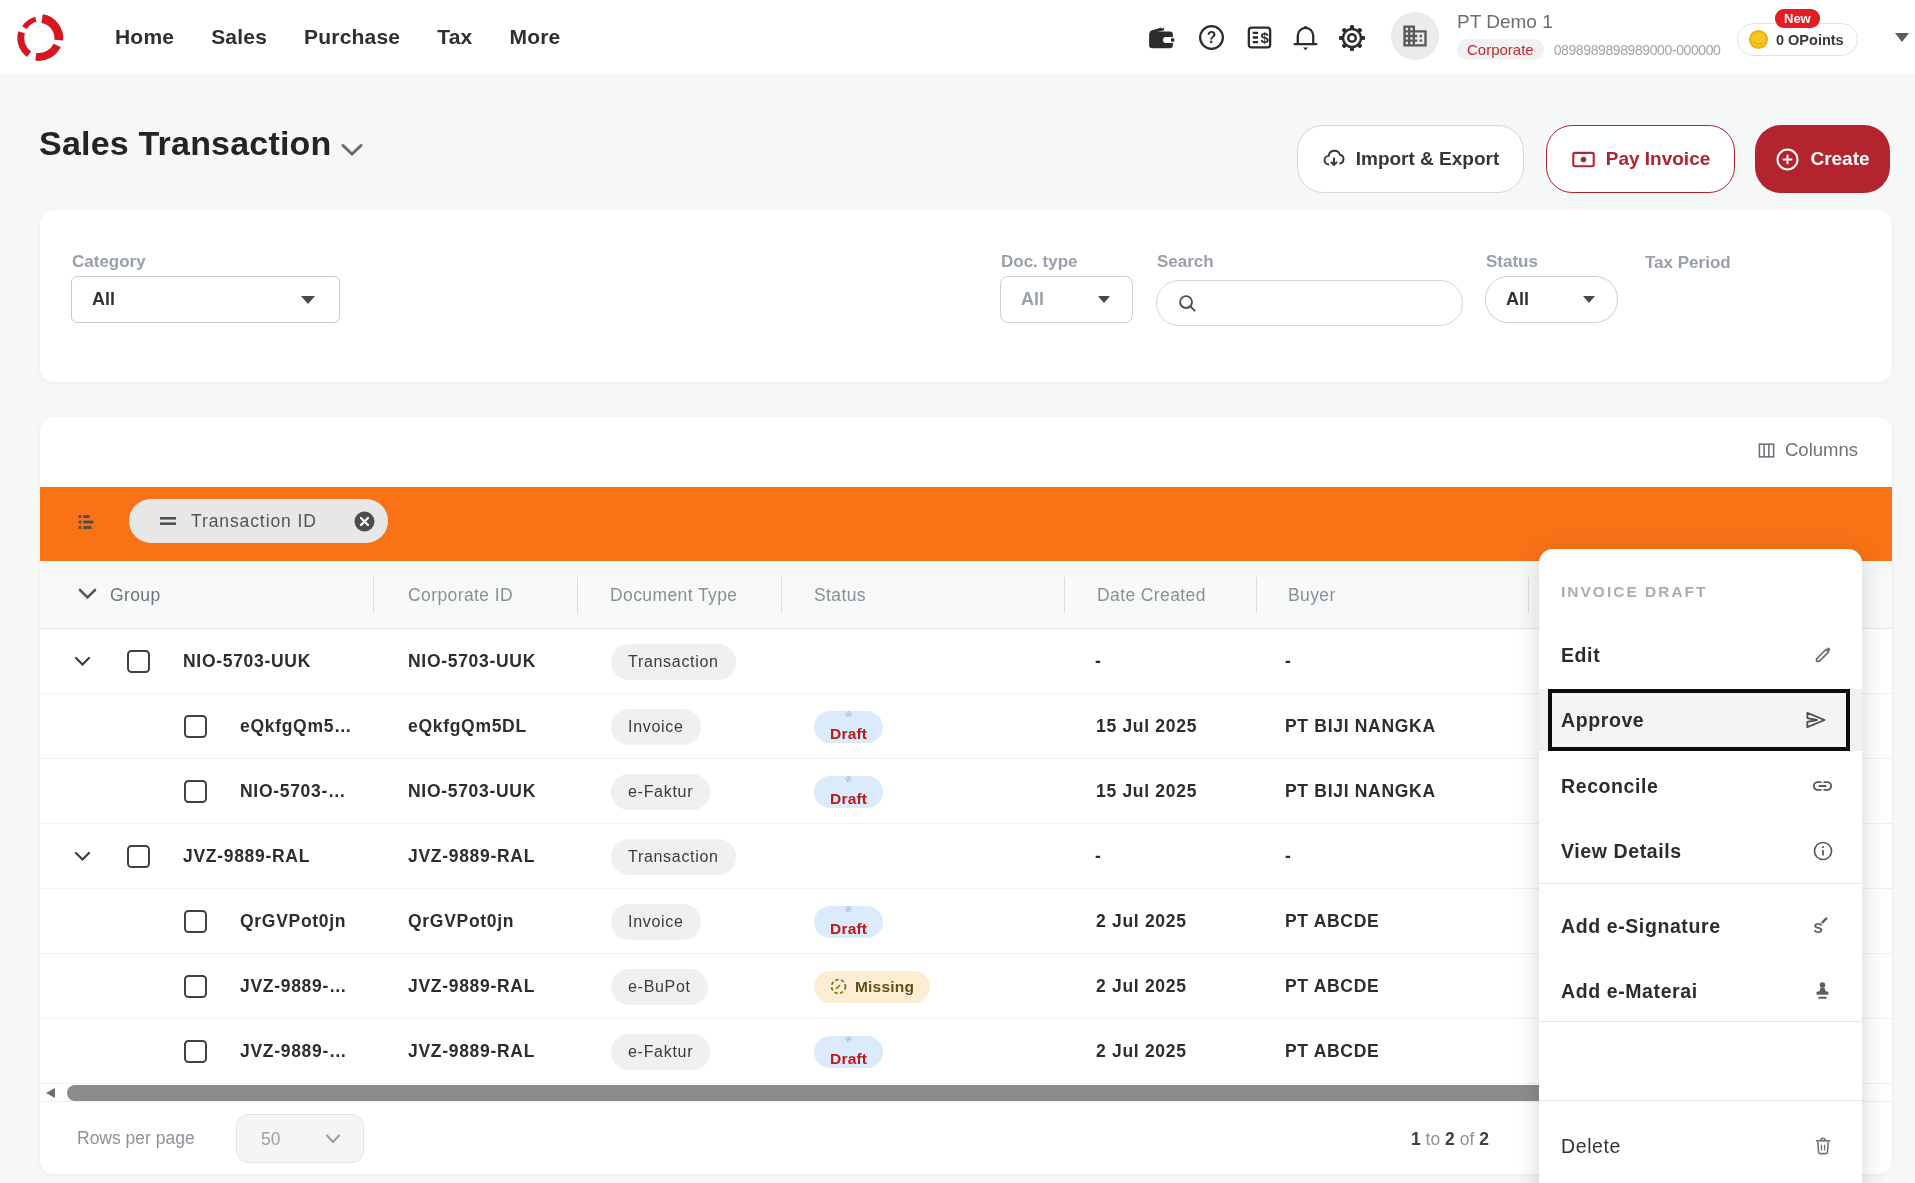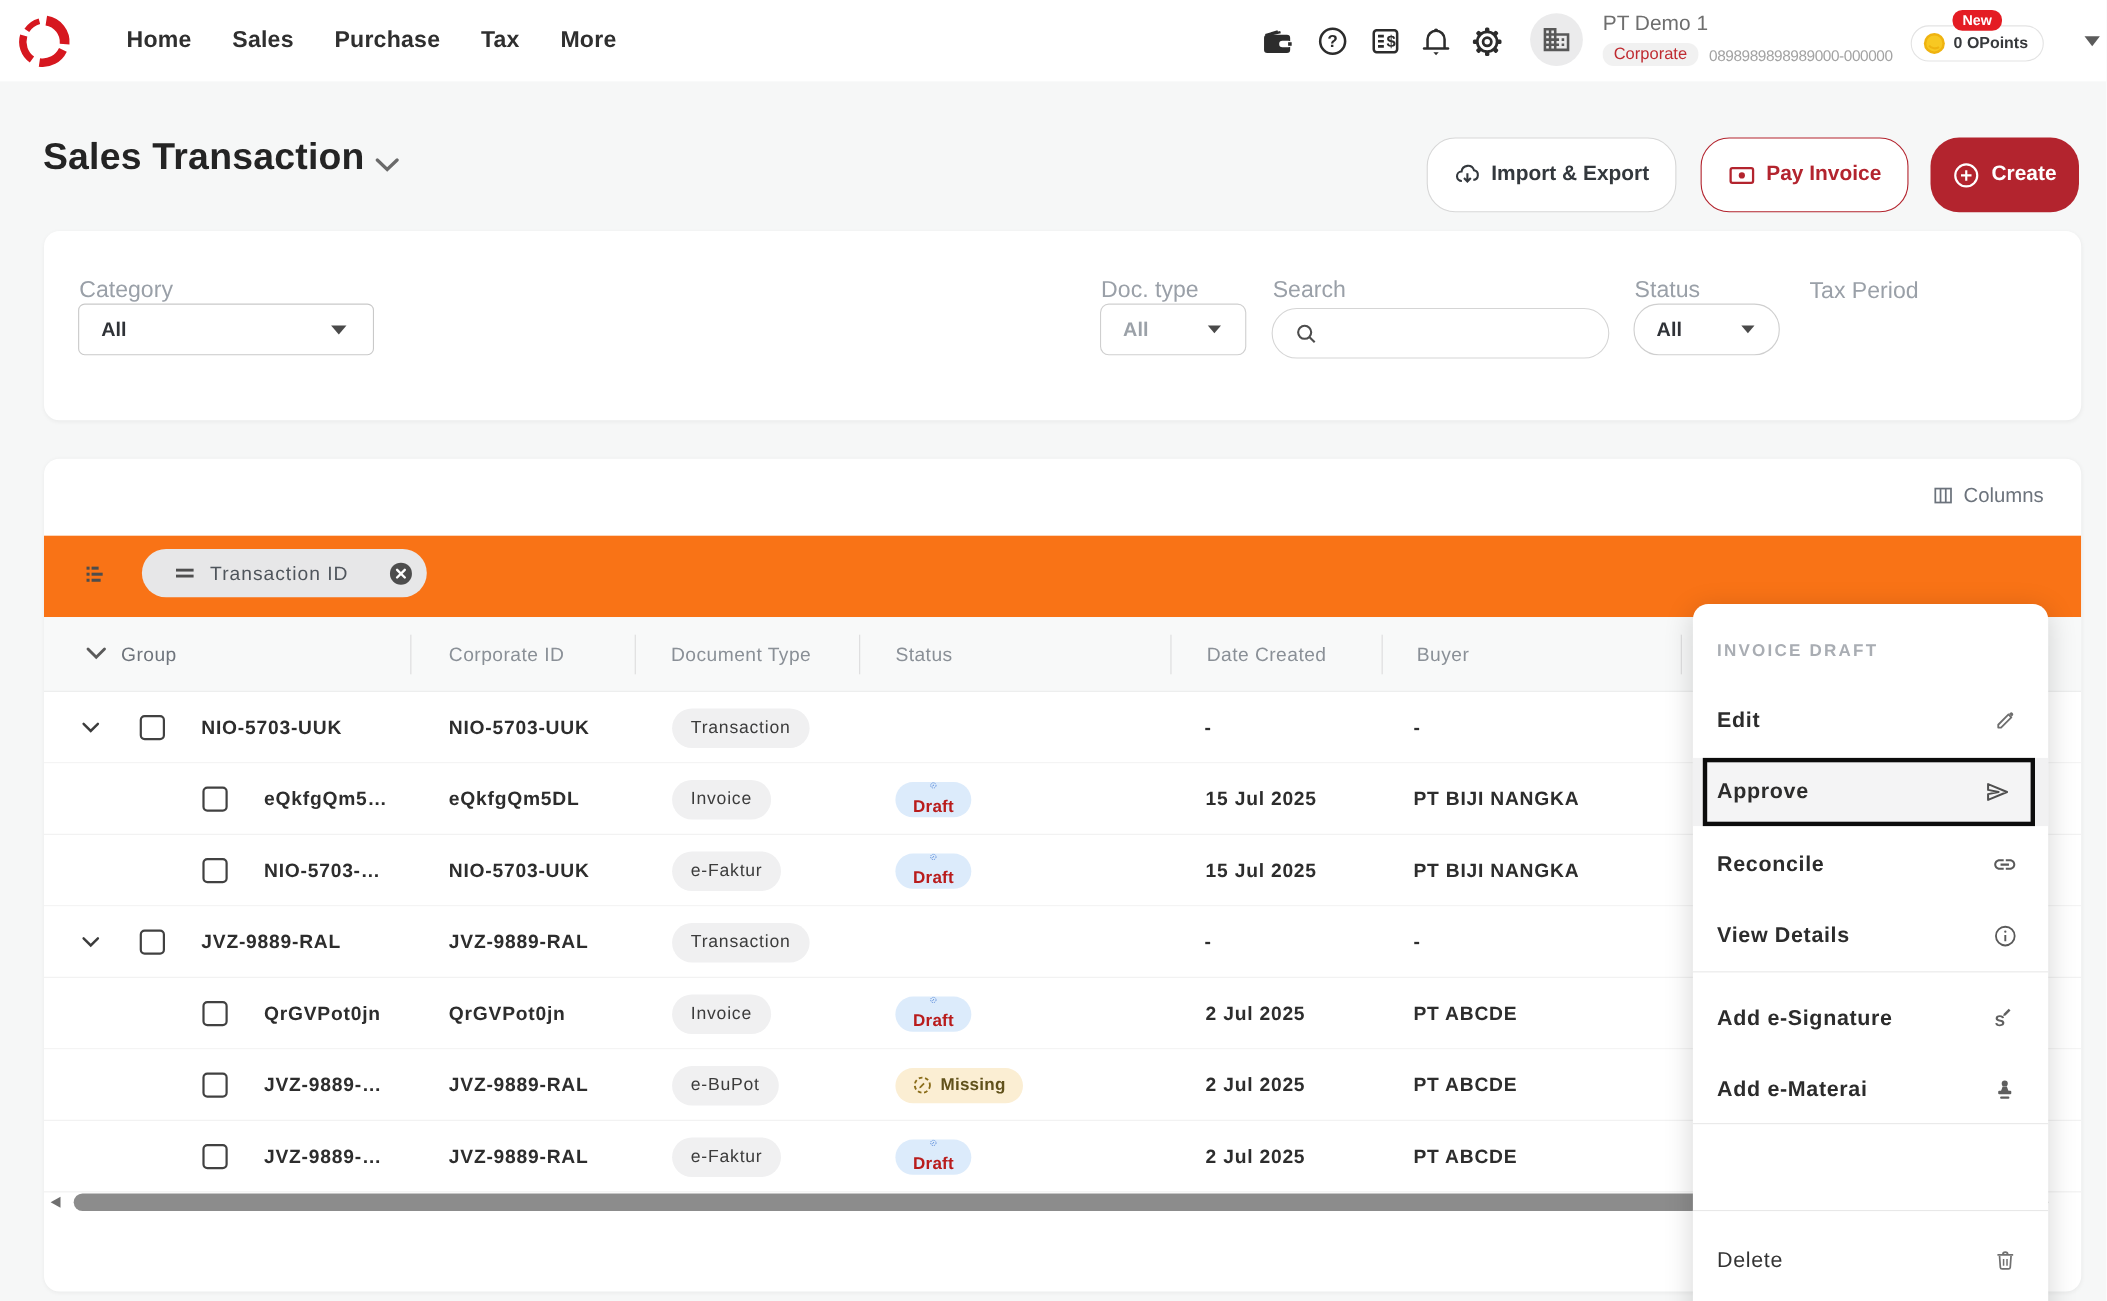--- a/index.html
+++ b/index.html
@@ -25,21 +25,21 @@
 
 .title { position:absolute; left:39px; top:124px; font-size:34px; font-weight:700; color:#242424; letter-spacing:.2px; }
 .title-chev { position:absolute; left:341px; top:143px; }
 .btn { position:absolute; top:125px; height:68px; border-radius:26px; display:flex; align-items:center; justify-content:center; gap:10px; font-size:19px; font-weight:700; }
 .btn-import { left:1297px; width:227px; background:#fff; border:1px solid #d7d7d7; color:#33383d; }
 .btn-pay { left:1546px; width:189px; background:#fff; border:1.5px solid #b3242e; color:#b3242e; }
 .btn-create { left:1755px; width:135px; background:#b3242e; border:none; color:#fff; }
 
 
 .fcard { position:absolute; left:40px; top:210px; width:1852px; height:172px; background:#fff; border-radius:14px; box-shadow:0 1px 4px rgba(0,0,0,.05); }
-.flabel { position:absolute; font-size:21px; font-weight:400; color:#9aa0a8; }
+.flabel { position:absolute; font-size:17px; font-weight:700; color:#9aa0a8; }
 .fbox { position:absolute; background:#fff; display:flex; align-items:center; }
 .tri { width:0; height:0; border-left:7px solid transparent; border-right:7px solid transparent; border-top:8px solid #4a4a4a; }
 
 
 .tcard { position:absolute; left:40px; top:417px; width:1852px; height:757px; background:#fff; border-radius:14px; box-shadow:0 1px 4px rgba(0,0,0,.05); overflow:hidden; }
 .colrow { position:absolute; top:0; left:0; right:0; height:70px; }
 .collink { position:absolute; right:34px; top:22px; display:flex; align-items:center; gap:9px; color:#6c737c; font-size:18.5px; }
 .chipband { position:absolute; top:70px; left:0; right:0; height:74px; background:#f97316; }
 .chip { position:absolute; left:89px; top:12px; width:259px; height:44px; background:#e7e7e8; border-radius:22px; display:flex; align-items:center; }
 .thead { position:absolute; top:144px; left:0; right:0; height:68px; background:#f8f9f9; border-bottom:1px solid #e9eaea; font-size:17.5px; font-weight:400; color:#8a9097; letter-spacing:0.4px; }
@@ -399,20 +399,30 @@
           </div>
         </div>
         <div class="cell" style="left:1056px; font-weight:700;">2 Jul 2025</div>
         <div class="cell" style="left:1245px; font-weight:700;">PT ABCDE</div>
       </div>
     </div>
 
   <div class="hsb-arrow"></div>
   <div class="hsb"></div>
 
+  <div class="pgrow">
+    <span style="position:absolute; left:37px; top:26px; font-size:17.5px; color:#8d939c;">Rows per page</span>
+    <div style="position:absolute; left:196px; top:12px; width:128px; height:49px; background:#f5f5f6; border:1px solid #e4e4e5; border-radius:12px;">
+      <span style="position:absolute; left:24px; top:14px; font-size:17.5px; color:#9ba1a8;">50</span>
+      <svg style="position:absolute; right:22px; top:19px;" width="16" height="10" viewBox="0 0 16 10" fill="none">
+          <path d="M2 1.5 L8 8 L14 1.5" stroke="#9ba1a8" stroke-width="2.2" stroke-linecap="round"></path>
+        </svg>
+    </div>
+    <div style="position:absolute; left:1371px; top:27px; font-size:17.5px; color:#8d939c;"><b style="color:#3c4147;">1</b> to <b style="color:#3c4147;">2</b> of <b style="color:#3c4147;">2</b></div>
+  </div>
 </div>
 
 <div class="menu">
   <div style="position:absolute; left:22px; top:34px; font-size:15.5px; font-weight:700; color:#a9adb3; letter-spacing:2px;">INVOICE DRAFT</div>
 
   <div class="mi" style="top:75px;">
     <span class="t">Edit</span>
     <svg class="ic" width="22" height="22" viewBox="0 0 24 24" fill="none">
         <path d="M5 16.2 L5 19 L7.8 19 L18 8.8 L15.2 6 Z" stroke="#6e6e6e" stroke-width="1.8" stroke-linejoin="round"></path>
         <path d="M16.6 4.6 a1.9 1.9 0 0 1 2.7 0 a1.9 1.9 0 0 1 0 2.7 l-0.8 0.8 -2.7-2.7 z" fill="#6e6e6e"></path>

